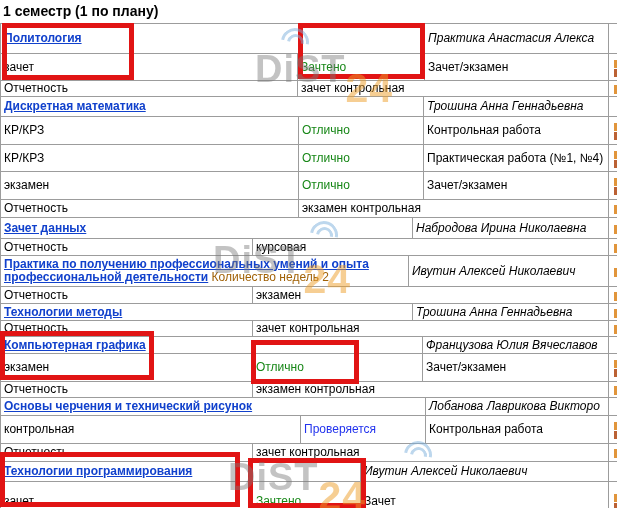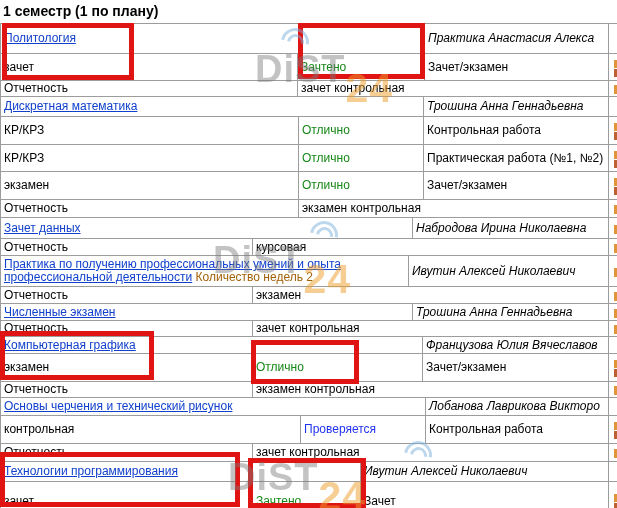--- a/index.html
+++ b/index.html
@@ -6,21 +6,21 @@
   #screen{
     position:relative;width:617px;height:508px;overflow:hidden;background:#fff;
     font-family:"Liberation Sans", sans-serif;color:#000;
   }
   
   .sem-header{height:23px;padding:3px 0 0 3px;font-size:14px;font-weight:bold;box-sizing:border-box;}
   
   table.blk{border-collapse:collapse;table-layout:fixed;width:644px;margin-top:-1px;background:transparent;}
   table.blk:first-of-type{margin-top:0;}
   table.blk td{border:1px solid #9c9c9c;padding:1px 3px;vertical-align:middle;font-size:12px;line-height:13px;overflow:hidden;box-sizing:border-box;}
-  td.subject-cell a, td.subject-cell .subj{color:#1141cc;font-weight:normal;text-decoration:underline;cursor:pointer;}
+  td.subject-cell a, td.subject-cell .subj{color:#1141cc;font-weight:bold;text-decoration:underline;cursor:pointer;}
   td.subject-cell .plain{color:#a16207;font-weight:normal;text-decoration:none;}
   td.teacher{font-style:italic;font-size:13px;white-space:nowrap;}
   td.report-label{font-size:11px;}
   td.report-value{font-size:12px;}
   .grade-green{color:#178717;}
   .grade-blue{color:#2233ee;}
   td.edge{padding:0;}
   
   td.edge-one::before{content:"";display:block;width:4px;height:9px;margin:2px 0 0 2px;background:rgba(222,138,38,.9);}
   td.edge-two::before{content:"";display:block;width:4px;height:8px;margin:2px 0 1px 2px;background:rgba(222,138,38,.9);}
@@ -86,21 +86,21 @@
     </tr>
     <tr style="height:28px">
       <td>КР/КРЗ</td>
       <td class="grade-green">Отлично</td>
       <td>Контрольная работа</td>
       <td class="edge edge-two"></td>
     </tr>
     <tr style="height:27px">
       <td>КР/КРЗ</td>
       <td class="grade-green">Отлично</td>
-      <td>Практическая работа (№1, №2)</td>
+      <td>Практическая работа (№1, №4)</td>
       <td class="edge edge-two"></td>
     </tr>
     <tr style="height:28px">
       <td>экзамен</td>
       <td class="grade-green">Отлично</td>
       <td>Зачет/экзамен</td>
       <td class="edge edge-two"></td>
     </tr>
     <tr style="height:18px">
       <td class="report-label">Отчетность</td>
@@ -154,21 +154,21 @@
 
   <table class="blk">
     <colgroup>
         <col style="width:252px">
         <col style="width:160px">
         <col style="width:196px">
         <col style="width:36px">
       </colgroup>
     <tbody>
         <tr style="height:17px">
-      <td class="subject-cell" colspan="2"><span class="subj">Численные экзамен</span></td>
+      <td class="subject-cell" colspan="2"><span class="subj">Технологии методы</span></td>
       <td class="teacher">Трошина Анна Геннадьевна</td>
       <td class="edge edge-one"></td>
     </tr>
     <tr style="height:13px">
       <td class="report-label">Отчетность</td>
       <td class="report-value" colspan="2">зачет контрольная</td>
       <td class="edge edge-one"></td>
     </tr>
   </tbody>
     </table>

